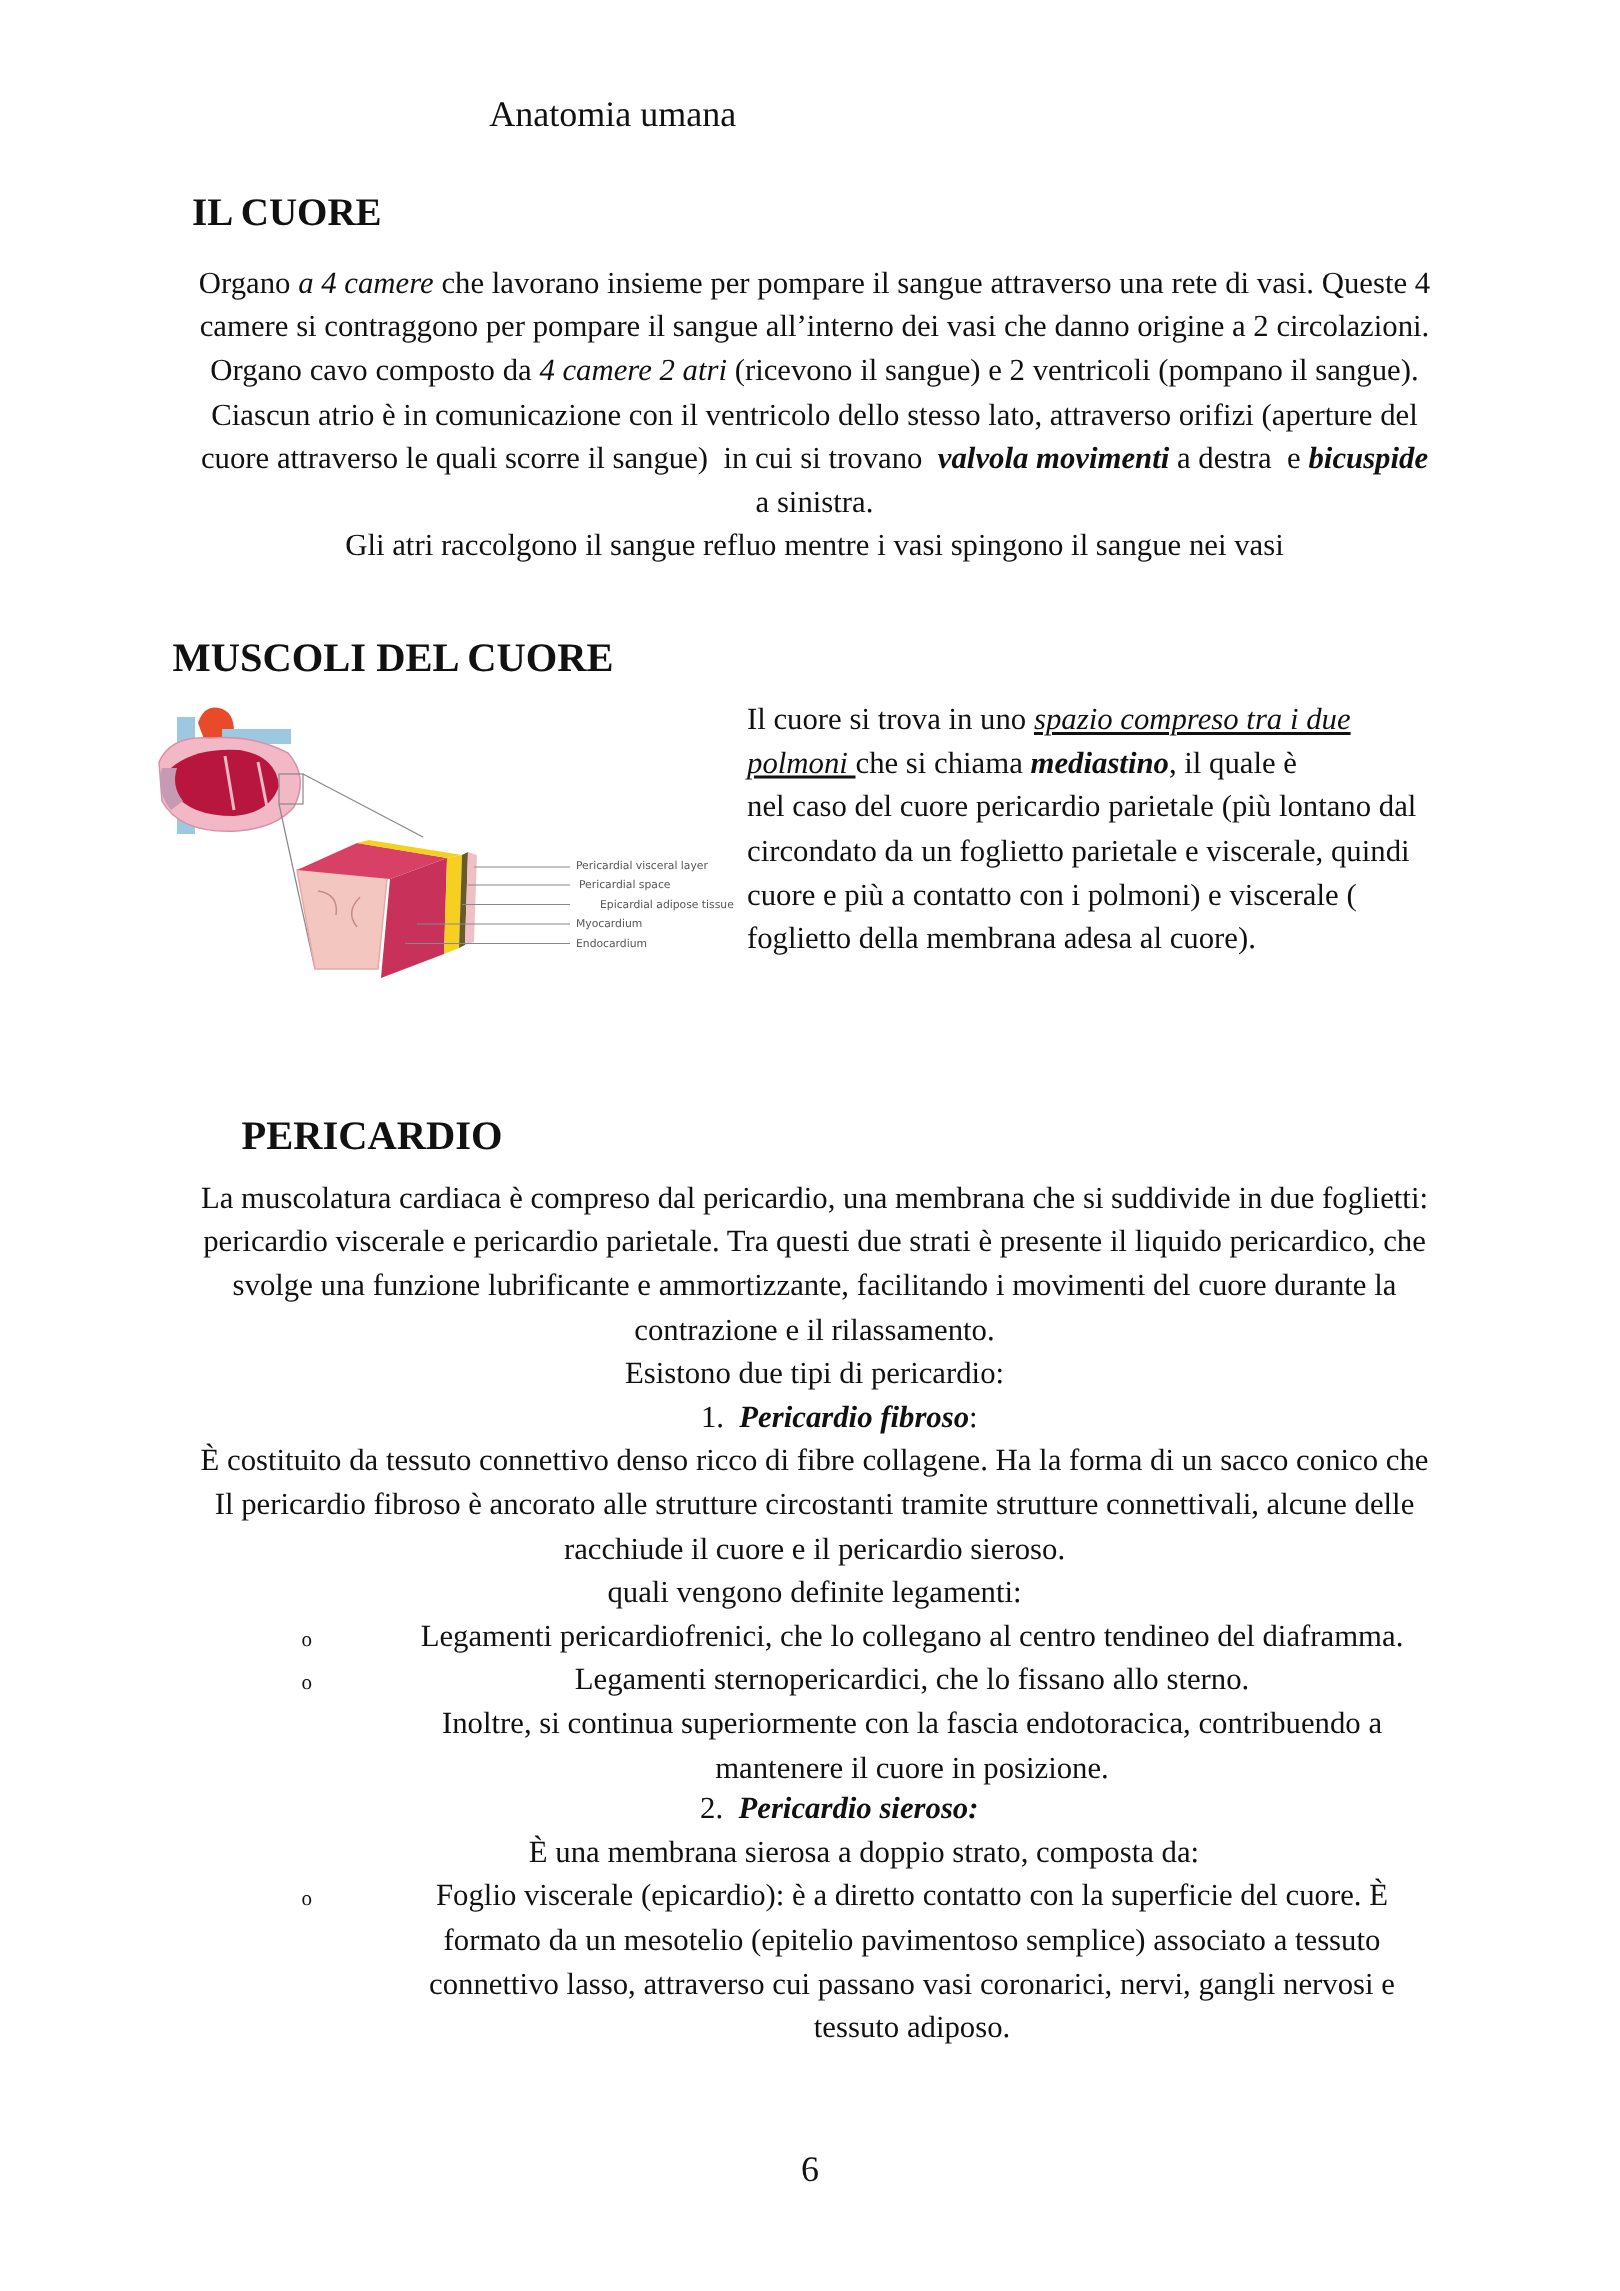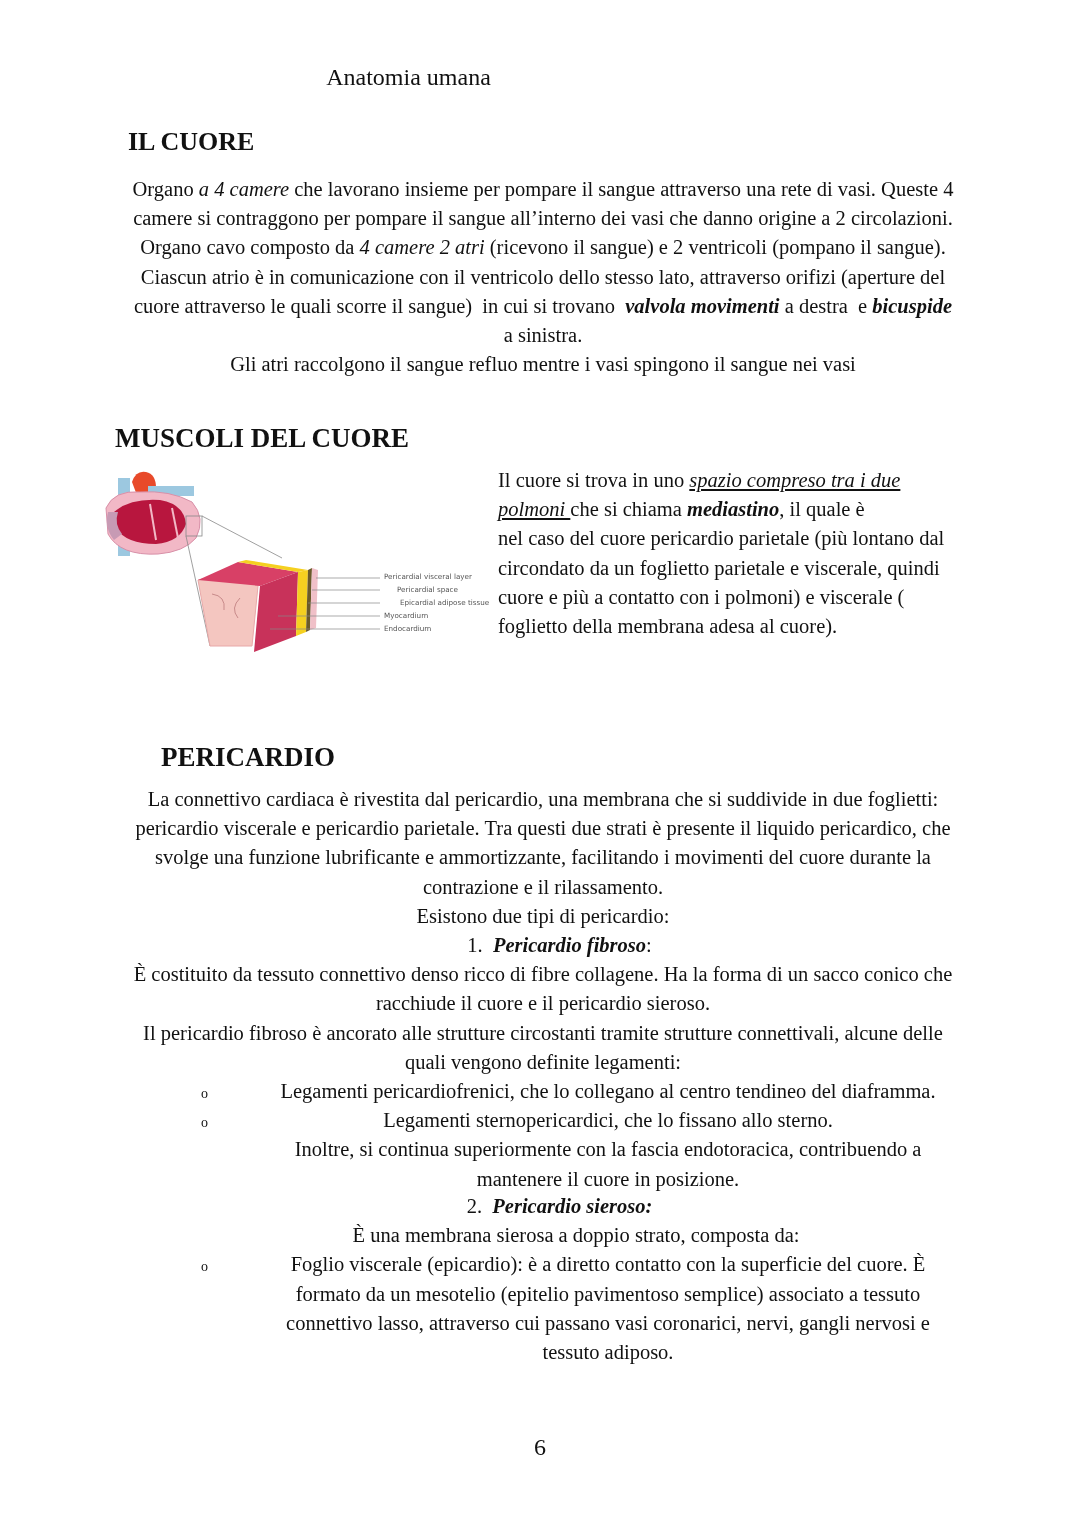--- a/index.html
+++ b/index.html
@@ -66,50 +66,50 @@
     <path d="M212 100 L218 102 L216 160 L210 162 Z" fill="#f0c0c8"></path>
     <path d="M112 126 Q126 128 124 142 M140 130 Q130 140 138 150" stroke="#c88a8a" fill="none"></path>
 
     <line x1="216" y1="110" x2="280" y2="110" stroke="#888" stroke-width="0.7"></line>
     <line x1="212" y1="122" x2="280" y2="122" stroke="#888" stroke-width="0.7"></line>
     <line x1="208" y1="135" x2="280" y2="135" stroke="#888" stroke-width="0.7"></line>
     <line x1="178" y1="148" x2="280" y2="148" stroke="#888" stroke-width="0.7"></line>
     <line x1="170" y1="161" x2="280" y2="161" stroke="#888" stroke-width="0.7"></line>
   </svg>
   <div class="fig-label" style="left:284px; top:104px;">Pericardial visceral layer</div>
-  <div class="fig-label" style="left:297px; top:117px;">Pericardial space</div>
+  <div class="fig-label" style="left:286px; top:117px;">Pericardial space</div>
   <div class="fig-label" style="left:284px; top:130px;padding-left:16px;">Epicardial adipose tissue</div>
   <div class="fig-label" style="left:284px; top:143px;">Myocardium</div>
   <div class="fig-label" style="left:284px; top:156px;">Endocardium</div>
 </div>
 
 <div class="abs right-col">
   <div class="line"><span style="white-space:pre">Il cuore si trova in uno </span><em class="u">spazio compreso tra i due</em></div>
   <div class="line"><em class="u" style="white-space:pre">polmoni </em><span style="white-space:pre">che si chiama </span><span class="bi">mediastino</span><span>, il quale è</span></div>
   <div class="line">nel caso del cuore pericardio parietale (più lontano dal</div>
   <div class="line">circondato da un foglietto parietale e viscerale, quindi</div>
   <div class="line">cuore e più a contatto con i polmoni) e viscerale (</div>
   <div class="line">foglietto della membrana adesa al cuore).</div>
 </div>
 
 <div class="abs h2" style="top:742px;margin-left:46px;">PERICARDIO</div>
 
 <div class="abs para" style="top:785px;">
-  <div class="line">La connettivo cardiaca è rivestita dal pericardio, una membrana che si suddivide in due foglietti:</div>
+  <div class="line">La muscolatura cardiaca è compreso dal pericardio, una membrana che si suddivide in due foglietti:</div>
   <div class="line">pericardio viscerale e pericardio parietale. Tra questi due strati è presente il liquido pericardico, che</div>
   <div class="line">svolge una funzione lubrificante e ammortizzante, facilitando i movimenti del cuore durante la</div>
   <div class="line">contrazione e il rilassamento.</div>
   <div class="line">Esistono due tipi di pericardio:</div>
 </div>
 
 <div class="abs para" style="top:931px;">
   <div class="line" style="padding-left:33px;"><span>1.</span>&nbsp;&nbsp;<span class="bi">Pericardio fibroso</span><span>:</span></div>
   <div class="line">È costituito da tessuto connettivo denso ricco di fibre collagene. Ha la forma di un sacco conico che</div>
+  <div class="line">Il pericardio fibroso è ancorato alle strutture circostanti tramite strutture connettivali, alcune delle</div>
   <div class="line">racchiude il cuore e il pericardio sieroso.</div>
-  <div class="line">Il pericardio fibroso è ancorato alle strutture circostanti tramite strutture connettivali, alcune delle</div>
   <div class="line">quali vengono definite legamenti:</div>
   <div class="line" style="padding-left:130px; position:relative;"><span class="bullet" style="left:98px; top:2px;">o</span><span>Legamenti pericardiofrenici, che lo collegano al centro tendineo del diaframma.</span></div>
   <div class="line" style="padding-left:130px; position:relative;"><span class="bullet" style="left:98px; top:2px;">o</span><span>Legamenti sternopericardici, che lo fissano allo sterno.</span></div>
   <div class="line" style="padding-left:130px;">Inoltre, si continua superiormente con la fascia endotoracica, contribuendo a</div>
   <div class="line" style="padding-left:130px;">mantenere il cuore in posizione.</div>
 </div>
 
 <div class="abs para" style="top:1192px;">
   <div class="line" style="padding-left:33px;"><span>2.</span>&nbsp;&nbsp;<span class="bi">Pericardio sieroso:</span></div>
   <div class="line" style="padding-left:66px;">È una membrana sierosa a doppio strato, composta da:</div>

